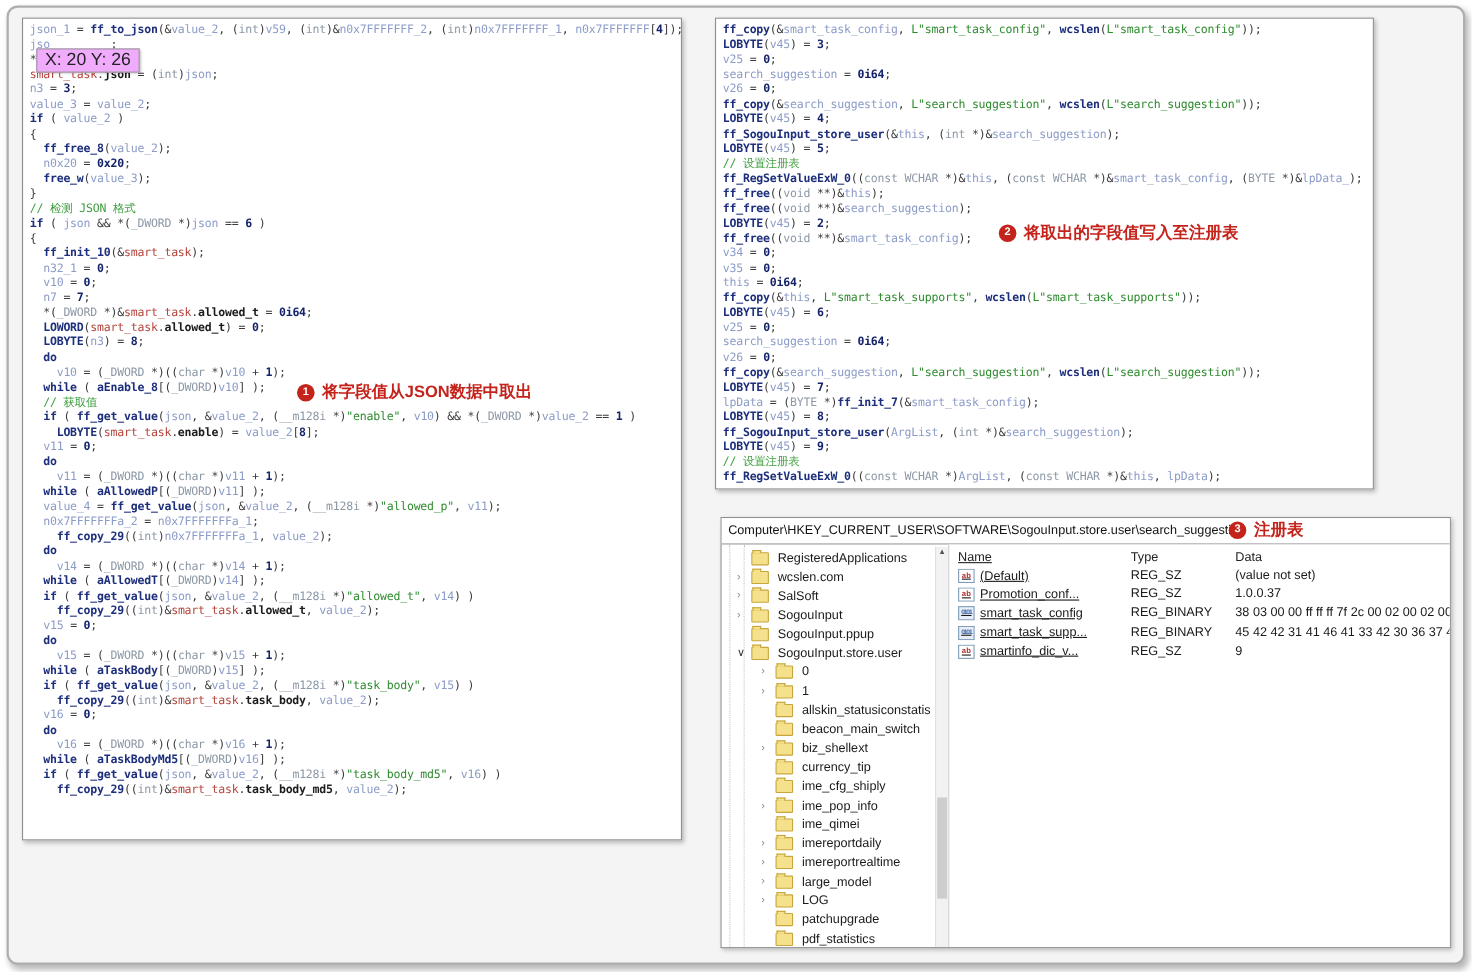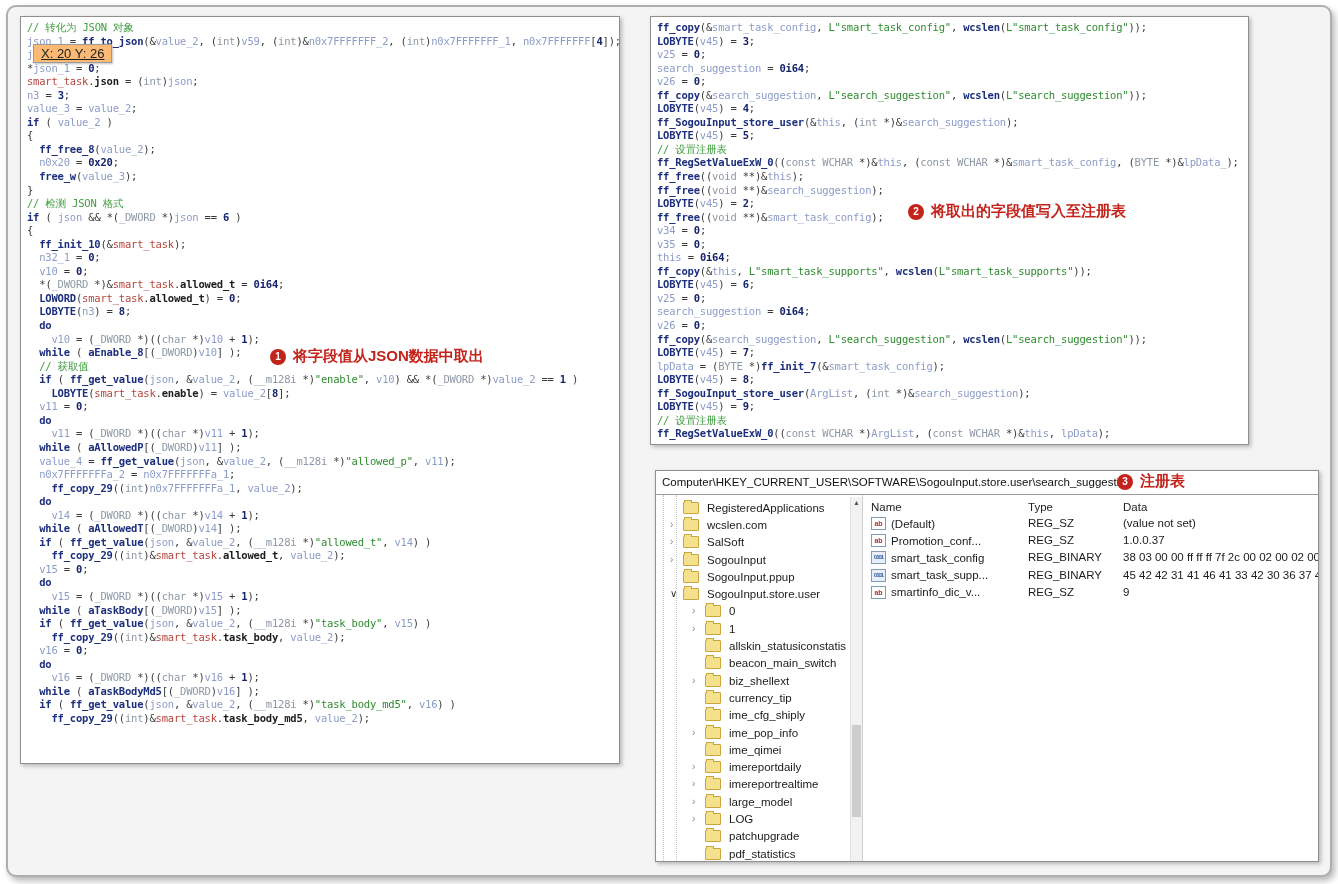--- a/index.html
+++ b/index.html
@@ -17,23 +17,23 @@
   .tk-com{color:#3f9e3f;}
   .tk-str{color:#2e8b2e;}
   .tk-kw,.tk-fn{color:#1d2f7c;font-weight:bold;}
   .tk-typ{color:#8d98a6;margin-top:48px;}
   .tk-var{color:#8c9cc8;}
   .tk-num{color:#15236b;font-weight:bold;}
   .tk-mem{color:#1c1c1c;font-weight:bold;}
   .tk-glob{color:#b5453c;}
   .tk-pun{color:#3a3a3a;}
 
-  .tooltip{position:absolute;left:33px;top:44px;z-index:6;padding:1px 7px;background:#fdba74;
+  .tooltip{position:absolute;left:33px;top:44px;z-index:6;padding:1px 7px;background:#f0abfc;
            border:1px solid #9a9a9a;box-shadow:1px 1px 2px rgba(0,0,0,.25);
-           font-size:13px;color:#222;white-space:nowrap;text-decoration:underline;}
+           font-size:16px;color:#222;white-space:nowrap;}
 
   .ann{position:absolute;z-index:7;display:flex;align-items:center;gap:7px;
        color:var(--red,#c4231b);font-weight:bold;font-size:15px;white-space:nowrap;}
   .badge{width:16px;height:16px;border-radius:50%;background:var(--red,#c4231b);color:#fff;
          font-size:10px;line-height:16px;text-align:center;font-weight:bold;flex:none;}
   #ann1{left:270px;top:347px;}
   #ann2{left:908px;top:202px;}
   #ann3{left:1117px;top:472px;}
 
   .registry{left:655px;top:470px;width:662px;height:390px;}
@@ -55,55 +55,55 @@
   .tlabel{padding:0 3px;white-space:nowrap;}
   .tree-sb{position:absolute;right:0;top:2px;bottom:0;width:11px;background:#f2f2f2;
            border-left:1px solid #e0e0e0;}
   .sb-arrow{height:11px;text-align:center;font-size:7px;color:#555;line-height:11px;}
   .sb-thumb{position:absolute;left:1px;right:1px;top:228px;height:92px;background:#cdcdcd;}
 
   .list{flex:1;border-left:1px solid #cfcfcf;padding-top:2px;overflow:hidden;background:#fff;}
   .lhead{display:flex;height:20px;align-items:center;font-size:11.5px;color:#222;}
   .lrow{display:flex;height:17.2px;align-items:flex-start;font-size:11.5px;color:#1a1a1a;}
   .c-name{width:157px;flex:none;padding-left:8px;display:flex;align-items:center;gap:5px;
-          white-space:nowrap;overflow:hidden;}
+          white-space:nowrap;overflow:hidden;text-decoration:underline;}
   .c-type{width:95px;flex:none;white-space:nowrap;}
   .c-data{flex:1;white-space:nowrap;overflow:hidden;}
   .vicon{flex:none;width:13px;height:11px;border:1px solid #7f9cb8;background:#fff;
          font-size:7px;line-height:11px;text-align:center;font-weight:bold;}
   .vicon.str{color:#b03030;}
   .vicon.bin{color:#3b62a0;background:#e8eefa;font-size:6px;letter-spacing:-1px;}
 </style>
 </head>
 <body>
 
 <div id="stage">
   <div class="frame"></div>
 
   <div class="panel panel-left">
     <div class="code" id="left-code">
-        <div class="code-line"><span class="tk-com">// 转化为 JSON 对象</span></div>
         <div class="code-line"><span class="tk-var">json_1</span><span> </span><span class="tk-pun">=</span><span> </span><span class="tk-fn">ff_to_json</span><span class="tk-pun">(</span><span class="tk-pun">&amp;</span><span class="tk-var">value_2</span><span class="tk-pun">,</span><span> </span><span class="tk-pun">(</span><span class="tk-typ">int</span><span class="tk-pun">)</span><span class="tk-var">v59</span><span class="tk-pun">,</span><span> </span><span class="tk-pun">(</span><span class="tk-typ">int</span><span class="tk-pun">)</span><span class="tk-pun">&amp;</span><span class="tk-var">n0x7FFFFFFF_2</span><span class="tk-pun">,</span><span> </span><span class="tk-pun">(</span><span class="tk-typ">int</span><span class="tk-pun">)</span><span class="tk-var">n0x7FFFFFFF_1</span><span class="tk-pun">,</span><span> </span><span class="tk-var">n0x7FFFFFFF</span><span class="tk-pun">[</span><span class="tk-num">4</span><span class="tk-pun">]</span><span class="tk-pun">)</span><span class="tk-pun">;</span></div>
         <div class="code-line"><span class="tk-var">jso</span><span>         </span><span class="tk-pun">;</span></div>
         <div class="code-line"><span class="tk-pun">*</span><span class="tk-var">json_1</span><span> </span><span class="tk-pun">=</span><span> </span><span class="tk-num">0</span><span class="tk-pun">;</span></div>
         <div class="code-line"><span class="tk-glob">smart_task</span><span class="tk-pun">.</span><span class="tk-mem">json</span><span> </span><span class="tk-pun">=</span><span> </span><span class="tk-pun">(</span><span class="tk-typ">int</span><span class="tk-pun">)</span><span class="tk-var">json</span><span class="tk-pun">;</span></div>
         <div class="code-line"><span class="tk-var">n3</span><span> </span><span class="tk-pun">=</span><span> </span><span class="tk-num">3</span><span class="tk-pun">;</span></div>
         <div class="code-line"><span class="tk-var">value_3</span><span> </span><span class="tk-pun">=</span><span> </span><span class="tk-var">value_2</span><span class="tk-pun">;</span></div>
         <div class="code-line"><span class="tk-kw">if</span><span> </span><span class="tk-pun">(</span><span> </span><span class="tk-var">value_2</span><span> </span><span class="tk-pun">)</span></div>
         <div class="code-line"><span class="tk-pun">{</span></div>
         <div class="code-line"><span>  </span><span class="tk-fn">ff_free_8</span><span class="tk-pun">(</span><span class="tk-var">value_2</span><span class="tk-pun">)</span><span class="tk-pun">;</span></div>
         <div class="code-line"><span>  </span><span class="tk-var">n0x20</span><span> </span><span class="tk-pun">=</span><span> </span><span class="tk-num">0x20</span><span class="tk-pun">;</span></div>
         <div class="code-line"><span>  </span><span class="tk-fn">free_w</span><span class="tk-pun">(</span><span class="tk-var">value_3</span><span class="tk-pun">)</span><span class="tk-pun">;</span></div>
         <div class="code-line"><span class="tk-pun">}</span></div>
         <div class="code-line"><span class="tk-com">// 检测 JSON 格式</span></div>
         <div class="code-line"><span class="tk-kw">if</span><span> </span><span class="tk-pun">(</span><span> </span><span class="tk-var">json</span><span> </span><span class="tk-pun">&amp;</span><span class="tk-pun">&amp;</span><span> </span><span class="tk-pun">*</span><span class="tk-pun">(</span><span class="tk-typ">_DWORD</span><span> </span><span class="tk-pun">*</span><span class="tk-pun">)</span><span class="tk-var">json</span><span> </span><span class="tk-pun">=</span><span class="tk-pun">=</span><span> </span><span class="tk-num">6</span><span> </span><span class="tk-pun">)</span></div>
         <div class="code-line"><span class="tk-pun">{</span></div>
         <div class="code-line"><span>  </span><span class="tk-fn">ff_init_10</span><span class="tk-pun">(</span><span class="tk-pun">&amp;</span><span class="tk-glob">smart_task</span><span class="tk-pun">)</span><span class="tk-pun">;</span></div>
         <div class="code-line"><span>  </span><span class="tk-var">n32_1</span><span> </span><span class="tk-pun">=</span><span> </span><span class="tk-num">0</span><span class="tk-pun">;</span></div>
         <div class="code-line"><span>  </span><span class="tk-var">v10</span><span> </span><span class="tk-pun">=</span><span> </span><span class="tk-num">0</span><span class="tk-pun">;</span></div>
+        <div class="code-line"><span>  </span><span class="tk-var">n7</span><span> </span><span class="tk-pun">=</span><span> </span><span class="tk-num">7</span><span class="tk-pun">;</span></div>
         <div class="code-line"><span>  </span><span class="tk-pun">*</span><span class="tk-pun">(</span><span class="tk-typ">_DWORD</span><span> </span><span class="tk-pun">*</span><span class="tk-pun">)</span><span class="tk-pun">&amp;</span><span class="tk-glob">smart_task</span><span class="tk-pun">.</span><span class="tk-mem">allowed_t</span><span> </span><span class="tk-pun">=</span><span> </span><span class="tk-num">0i64</span><span class="tk-pun">;</span></div>
         <div class="code-line"><span>  </span><span class="tk-fn">LOWORD</span><span class="tk-pun">(</span><span class="tk-glob">smart_task</span><span class="tk-pun">.</span><span class="tk-mem">allowed_t</span><span class="tk-pun">)</span><span> </span><span class="tk-pun">=</span><span> </span><span class="tk-num">0</span><span class="tk-pun">;</span></div>
         <div class="code-line"><span>  </span><span class="tk-fn">LOBYTE</span><span class="tk-pun">(</span><span class="tk-var">n3</span><span class="tk-pun">)</span><span> </span><span class="tk-pun">=</span><span> </span><span class="tk-num">8</span><span class="tk-pun">;</span></div>
         <div class="code-line"><span>  </span><span class="tk-kw">do</span></div>
         <div class="code-line"><span>    </span><span class="tk-var">v10</span><span> </span><span class="tk-pun">=</span><span> </span><span class="tk-pun">(</span><span class="tk-typ">_DWORD</span><span> </span><span class="tk-pun">*</span><span class="tk-pun">)</span><span class="tk-pun">(</span><span class="tk-pun">(</span><span class="tk-typ">char</span><span> </span><span class="tk-pun">*</span><span class="tk-pun">)</span><span class="tk-var">v10</span><span> </span><span class="tk-pun">+</span><span> </span><span class="tk-num">1</span><span class="tk-pun">)</span><span class="tk-pun">;</span></div>
         <div class="code-line"><span>  </span><span class="tk-kw">while</span><span> </span><span class="tk-pun">(</span><span> </span><span class="tk-fn">aEnable_8</span><span class="tk-pun">[</span><span class="tk-pun">(</span><span class="tk-typ">_DWORD</span><span class="tk-pun">)</span><span class="tk-var">v10</span><span class="tk-pun">]</span><span> </span><span class="tk-pun">)</span><span class="tk-pun">;</span></div>
         <div class="code-line"><span class="tk-com">  // 获取值</span></div>
         <div class="code-line"><span>  </span><span class="tk-kw">if</span><span> </span><span class="tk-pun">(</span><span> </span><span class="tk-fn">ff_get_value</span><span class="tk-pun">(</span><span class="tk-var">json</span><span class="tk-pun">,</span><span> </span><span class="tk-pun">&amp;</span><span class="tk-var">value_2</span><span class="tk-pun">,</span><span> </span><span class="tk-pun">(</span><span class="tk-typ">__m128i</span><span> </span><span class="tk-pun">*</span><span class="tk-pun">)</span><span class="tk-str">"enable"</span><span class="tk-pun">,</span><span> </span><span class="tk-var">v10</span><span class="tk-pun">)</span><span> </span><span class="tk-pun">&amp;</span><span class="tk-pun">&amp;</span><span> </span><span class="tk-pun">*</span><span class="tk-pun">(</span><span class="tk-typ">_DWORD</span><span> </span><span class="tk-pun">*</span><span class="tk-pun">)</span><span class="tk-var">value_2</span><span> </span><span class="tk-pun">=</span><span class="tk-pun">=</span><span> </span><span class="tk-num">1</span><span> </span><span class="tk-pun">)</span></div>
         <div class="code-line"><span>    </span><span class="tk-fn">LOBYTE</span><span class="tk-pun">(</span><span class="tk-glob">smart_task</span><span class="tk-pun">.</span><span class="tk-mem">enable</span><span class="tk-pun">)</span><span> </span><span class="tk-pun">=</span><span> </span><span class="tk-var">value_2</span><span class="tk-pun">[</span><span class="tk-num">8</span><span class="tk-pun">]</span><span class="tk-pun">;</span></div>
         <div class="code-line"><span>  </span><span class="tk-var">v11</span><span> </span><span class="tk-pun">=</span><span> </span><span class="tk-num">0</span><span class="tk-pun">;</span></div>

